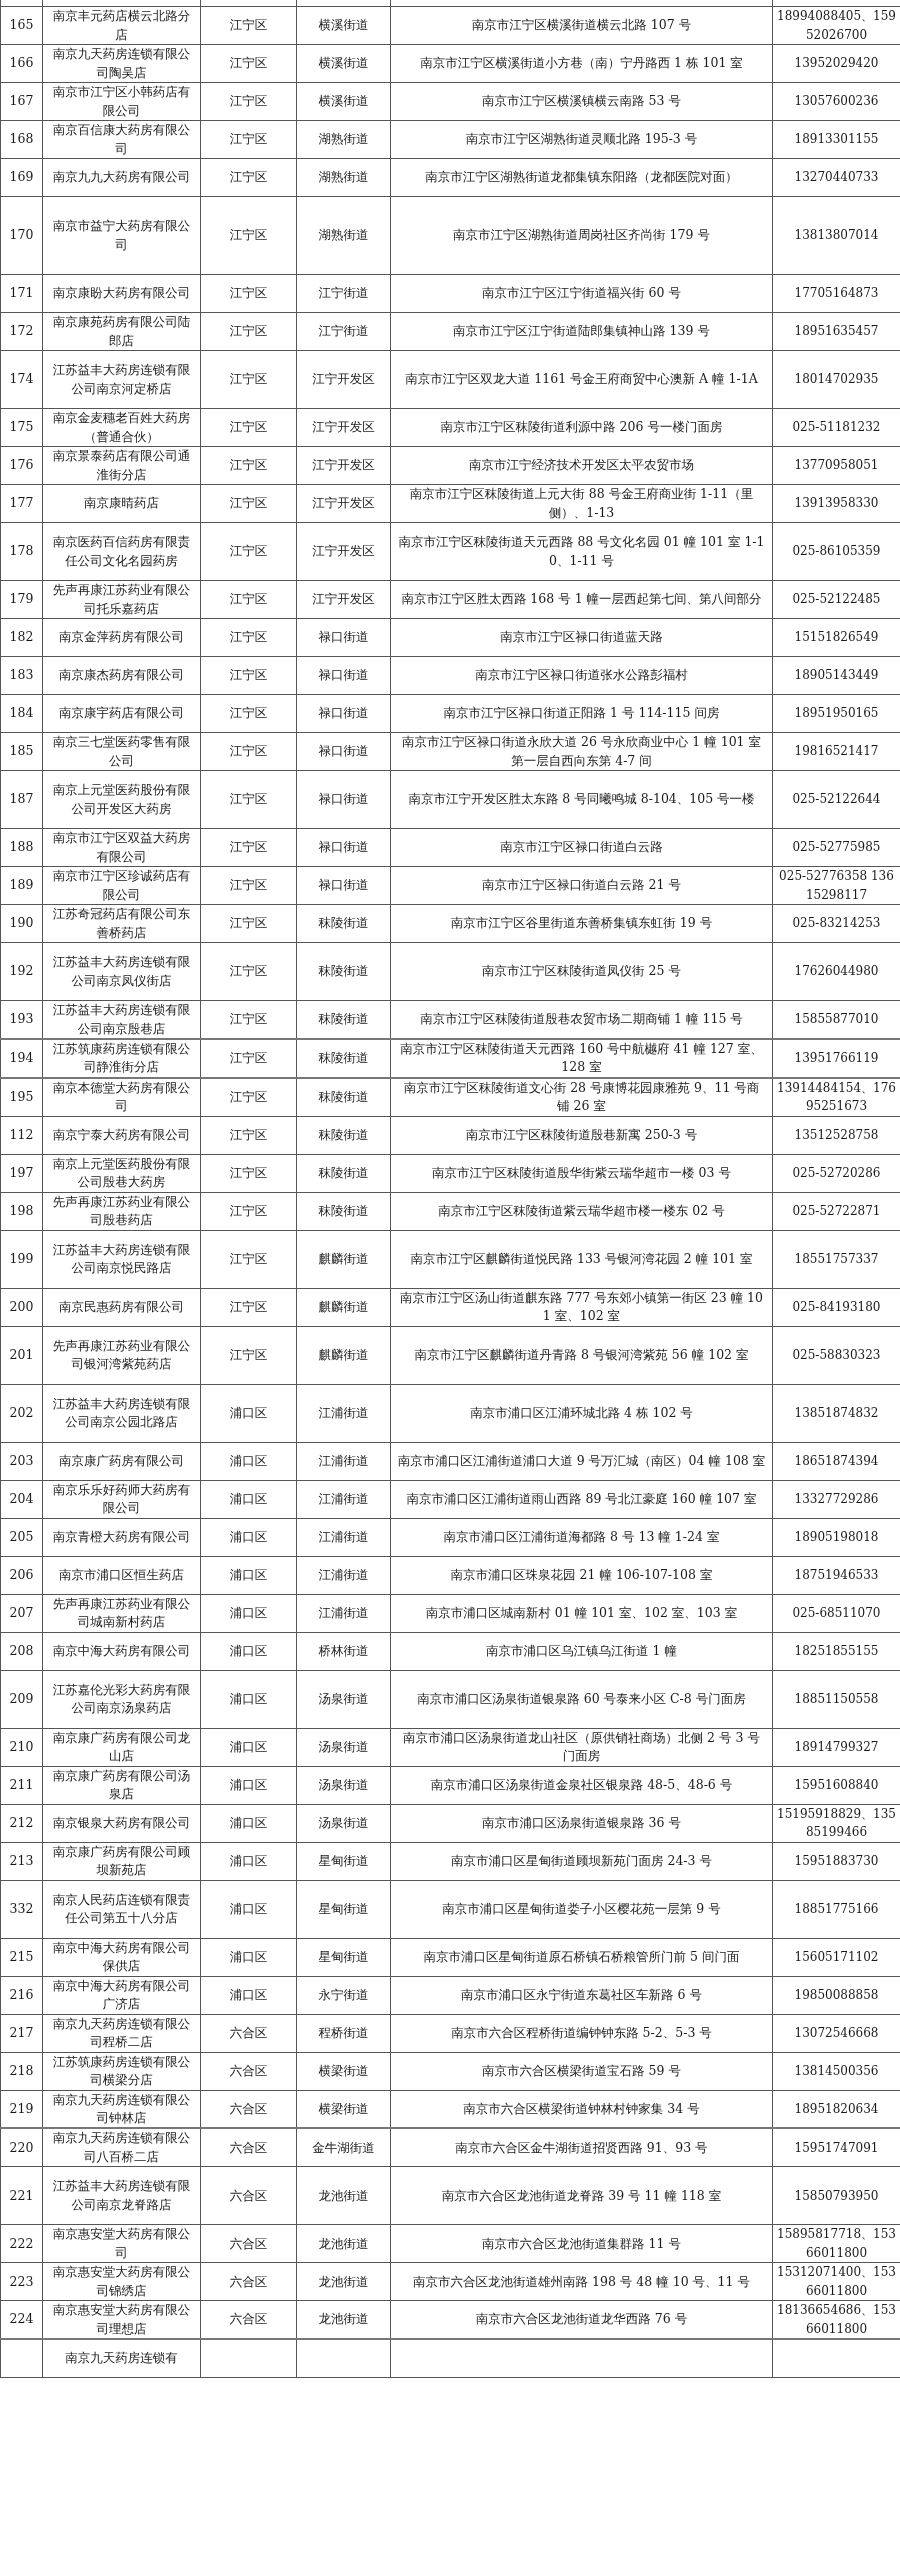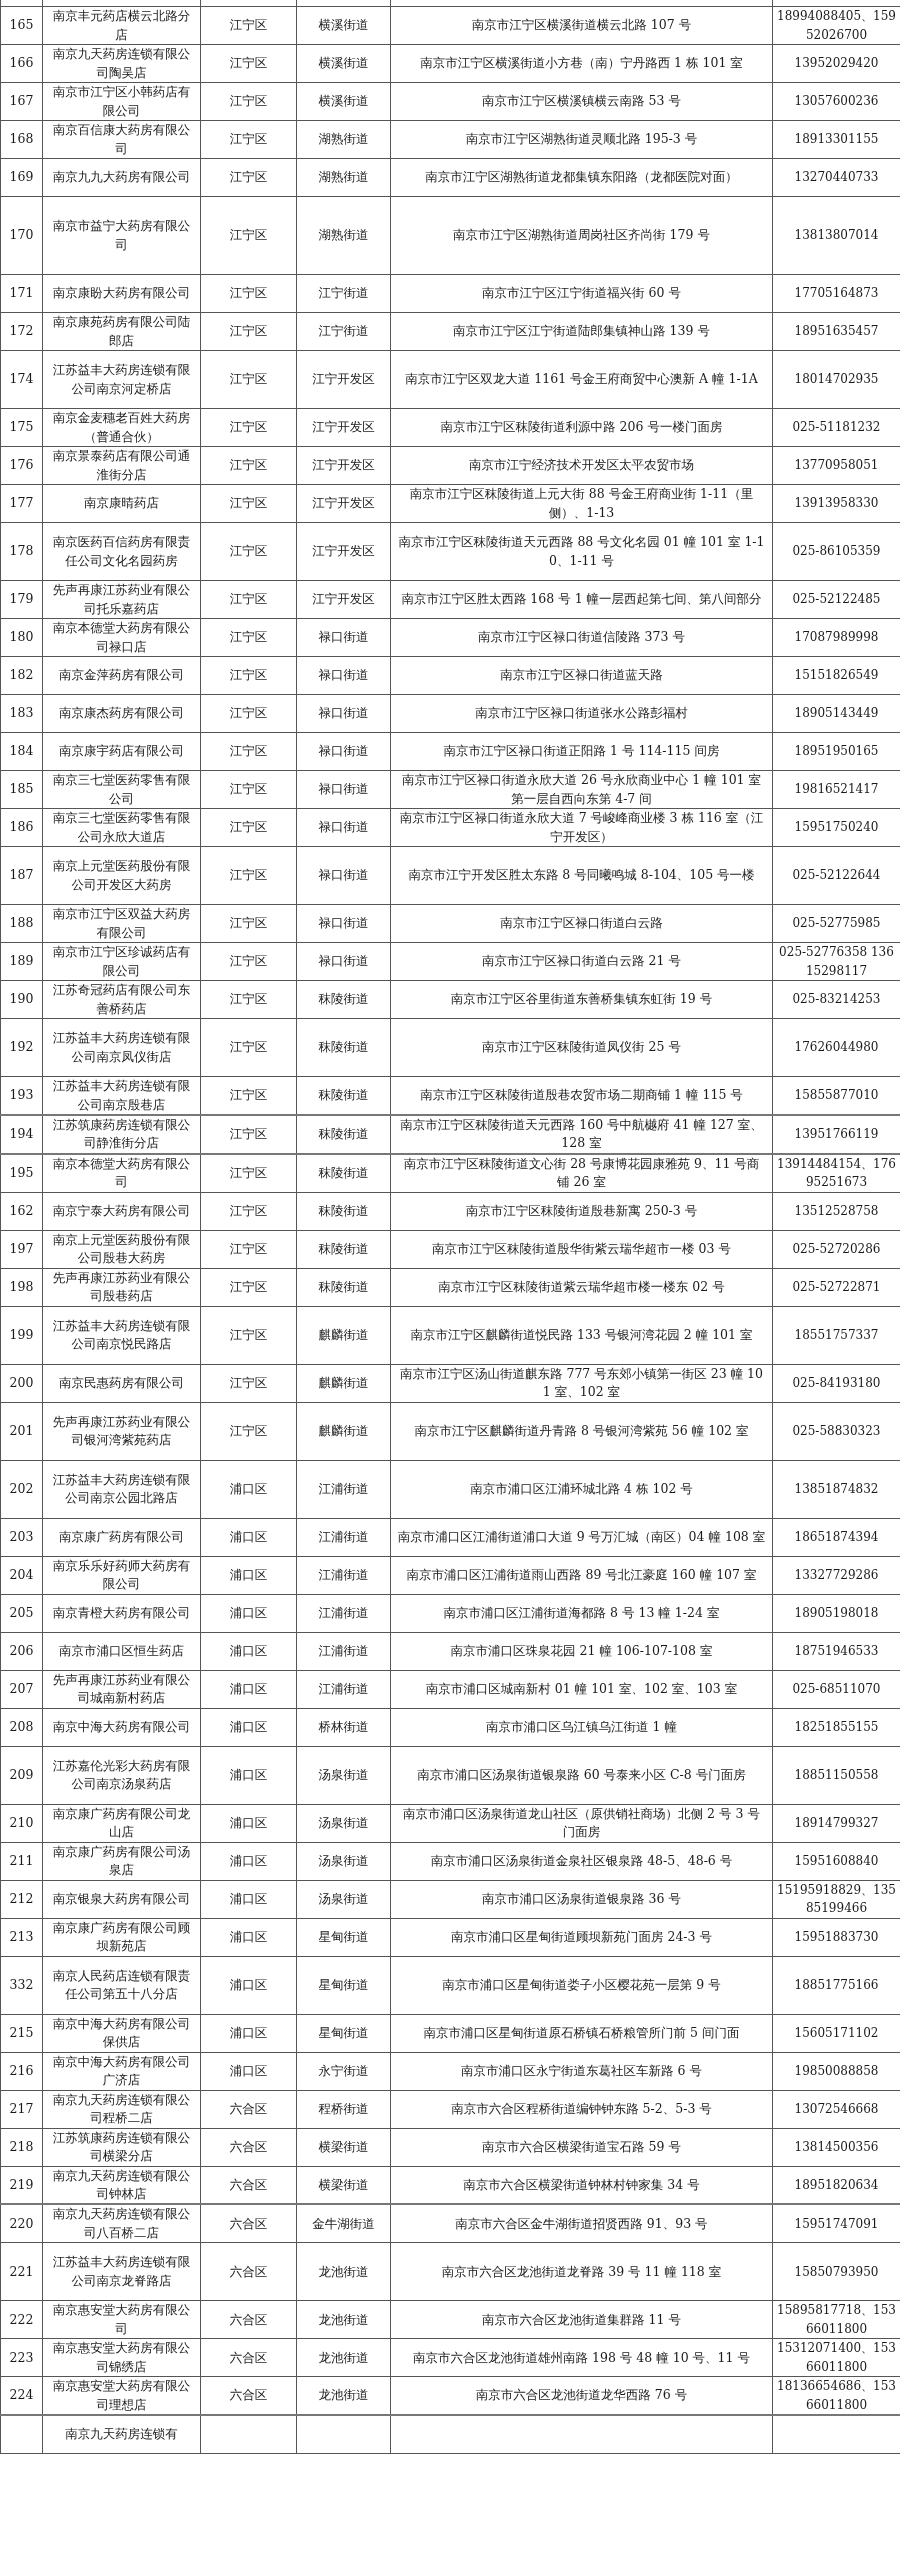--- a/index.html
+++ b/index.html
@@ -148,28 +148,20 @@
         </tr>
         <tr class="h2">
           <td class="no">179</td>
           <td class="name">先声再康江苏药业有限公司托乐嘉药店</td>
           <td class="district">江宁区</td>
           <td class="street">江宁开发区</td>
           <td class="addr">南京市江宁区胜太西路 168 号 1 幢一层西起第七间、第八间部分</td>
           <td class="tel">025-52122485</td>
         </tr>
         <tr class="h2">
-          <td class="no">180</td>
-          <td class="name">南京本德堂大药房有限公司禄口店</td>
-          <td class="district">江宁区</td>
-          <td class="street">禄口街道</td>
-          <td class="addr">南京市江宁区禄口街道信陵路 373 号</td>
-          <td class="tel">17087989998</td>
-        </tr>
-        <tr class="h2">
           <td class="no">182</td>
           <td class="name">南京金萍药房有限公司</td>
           <td class="district">江宁区</td>
           <td class="street">禄口街道</td>
           <td class="addr">南京市江宁区禄口街道蓝天路</td>
           <td class="tel">15151826549</td>
         </tr>
         <tr class="h2">
           <td class="no">183</td>
           <td class="name">南京康杰药房有限公司</td>
@@ -186,28 +178,20 @@
           <td class="addr">南京市江宁区禄口街道正阳路 1 号 114-115 间房</td>
           <td class="tel">18951950165</td>
         </tr>
         <tr class="h2">
           <td class="no">185</td>
           <td class="name">南京三七堂医药零售有限公司</td>
           <td class="district">江宁区</td>
           <td class="street">禄口街道</td>
           <td class="addr">南京市江宁区禄口街道永欣大道 26 号永欣商业中心 1 幢 101 室第一层自西向东第 4-7 间</td>
           <td class="tel">19816521417</td>
-        </tr>
-        <tr class="h2">
-          <td class="no">186</td>
-          <td class="name">南京三七堂医药零售有限公司永欣大道店</td>
-          <td class="district">江宁区</td>
-          <td class="street">禄口街道</td>
-          <td class="addr">南京市江宁区禄口街道永欣大道 7 号峻峰商业楼 3 栋 116 室（江宁开发区）</td>
-          <td class="tel">15951750240</td>
         </tr>
         <tr class="h3">
           <td class="no">187</td>
           <td class="name">南京上元堂医药股份有限公司开发区大药房</td>
           <td class="district">江宁区</td>
           <td class="street">禄口街道</td>
           <td class="addr">南京市江宁开发区胜太东路 8 号同曦鸣城 8-104、105 号一楼</td>
           <td class="tel">025-52122644</td>
         </tr>
         <tr class="h2">
@@ -260,21 +244,21 @@
         </tr>
         <tr class="h2 thick">
           <td class="no">195</td>
           <td class="name">南京本德堂大药房有限公司</td>
           <td class="district">江宁区</td>
           <td class="street">秣陵街道</td>
           <td class="addr">南京市江宁区秣陵街道文心街 28 号康博花园康雅苑 9、11 号商铺 26 室</td>
           <td class="tel">13914484154、17695251673</td>
         </tr>
         <tr class="h2">
-          <td class="no">162</td>
+          <td class="no">112</td>
           <td class="name">南京宁泰大药房有限公司</td>
           <td class="district">江宁区</td>
           <td class="street">秣陵街道</td>
           <td class="addr">南京市江宁区秣陵街道殷巷新寓 250-3 号</td>
           <td class="tel">13512528758</td>
         </tr>
         <tr class="h2">
           <td class="no">197</td>
           <td class="name">南京上元堂医药股份有限公司殷巷大药房</td>
           <td class="district">江宁区</td>

